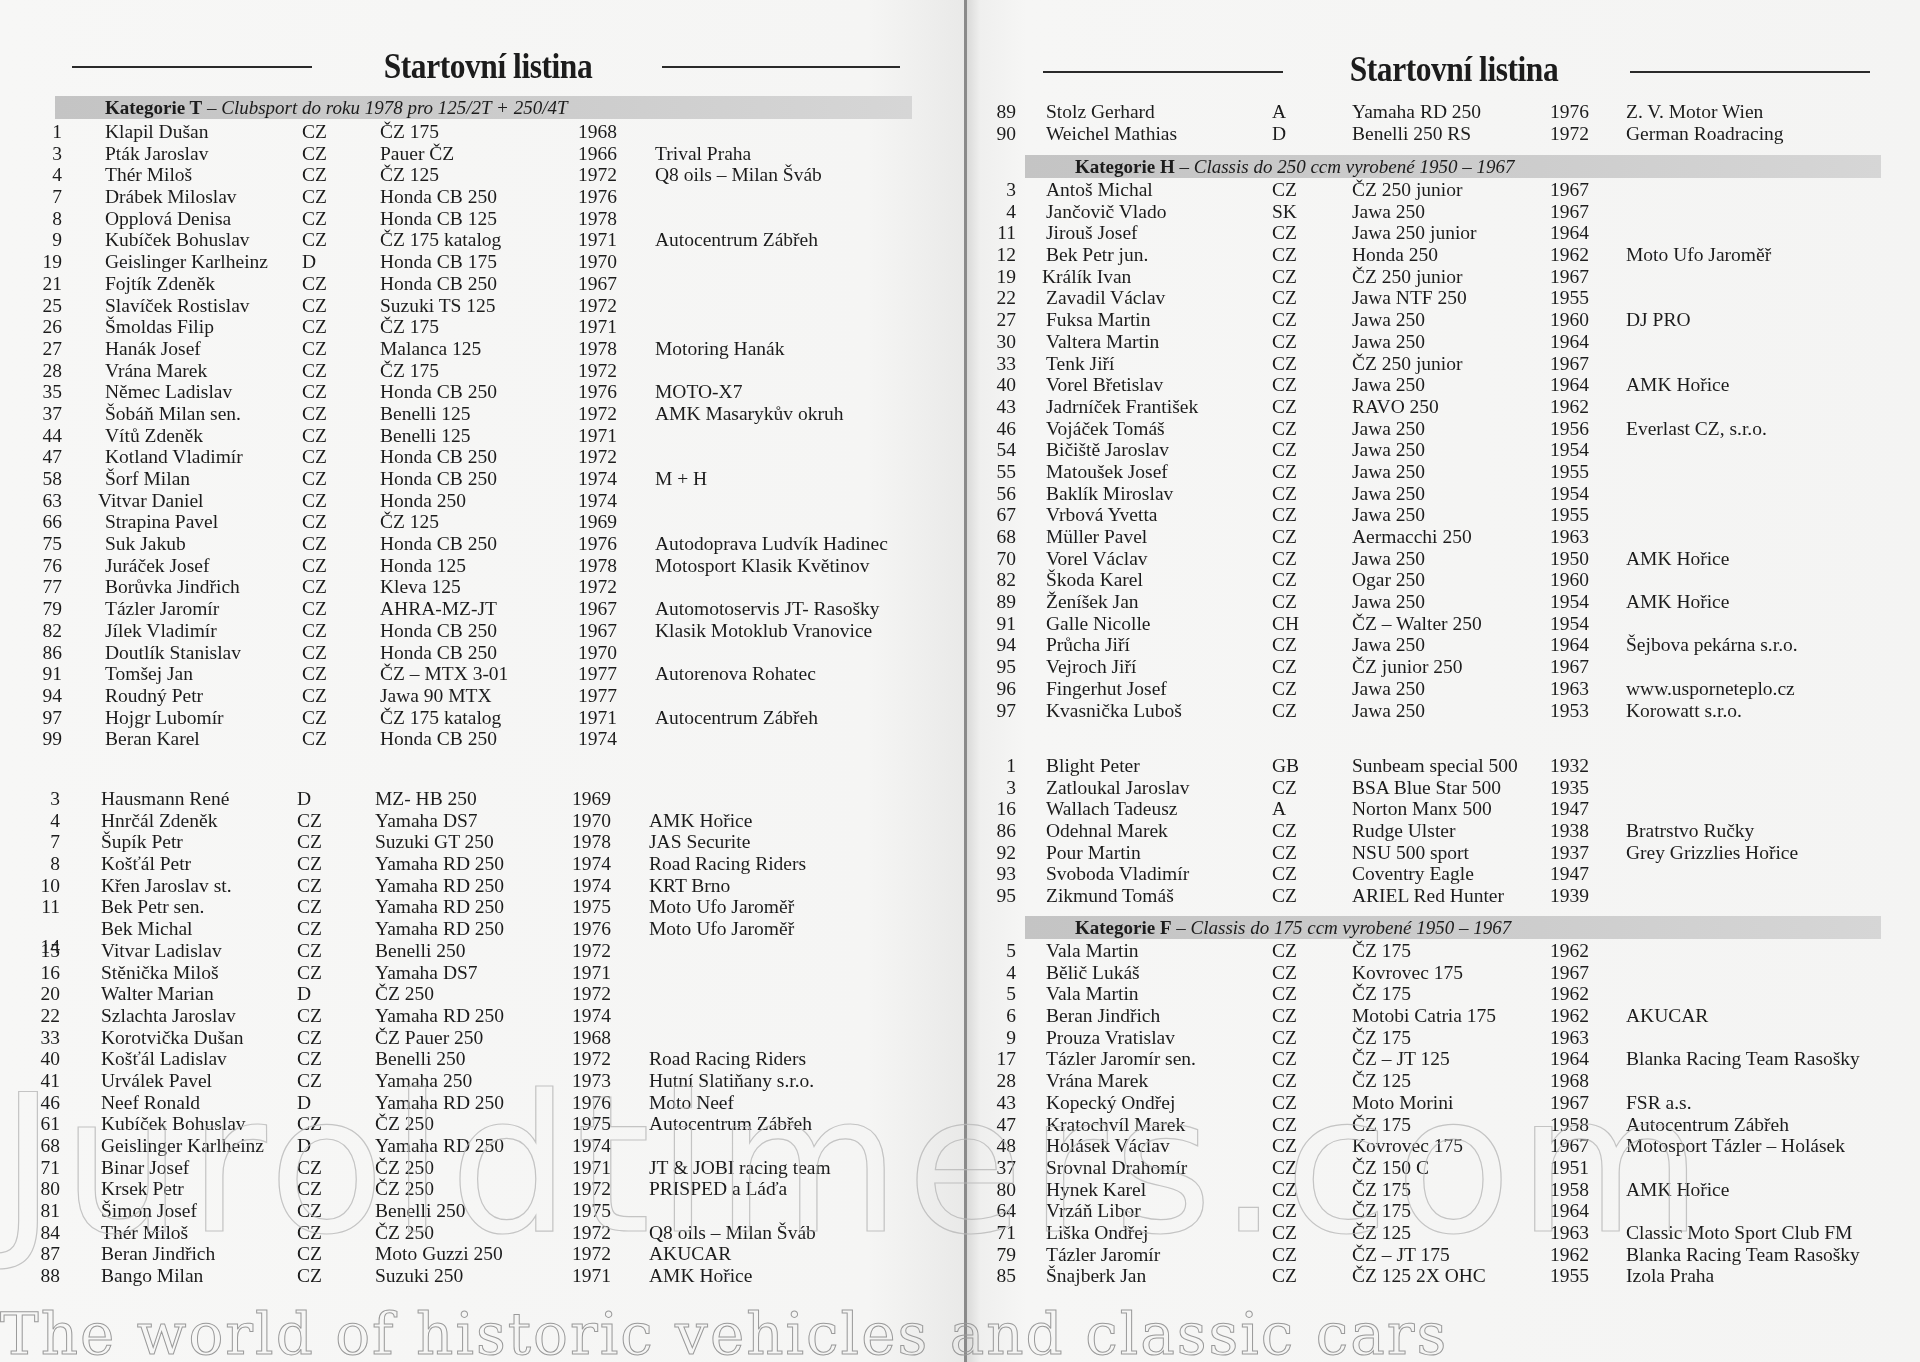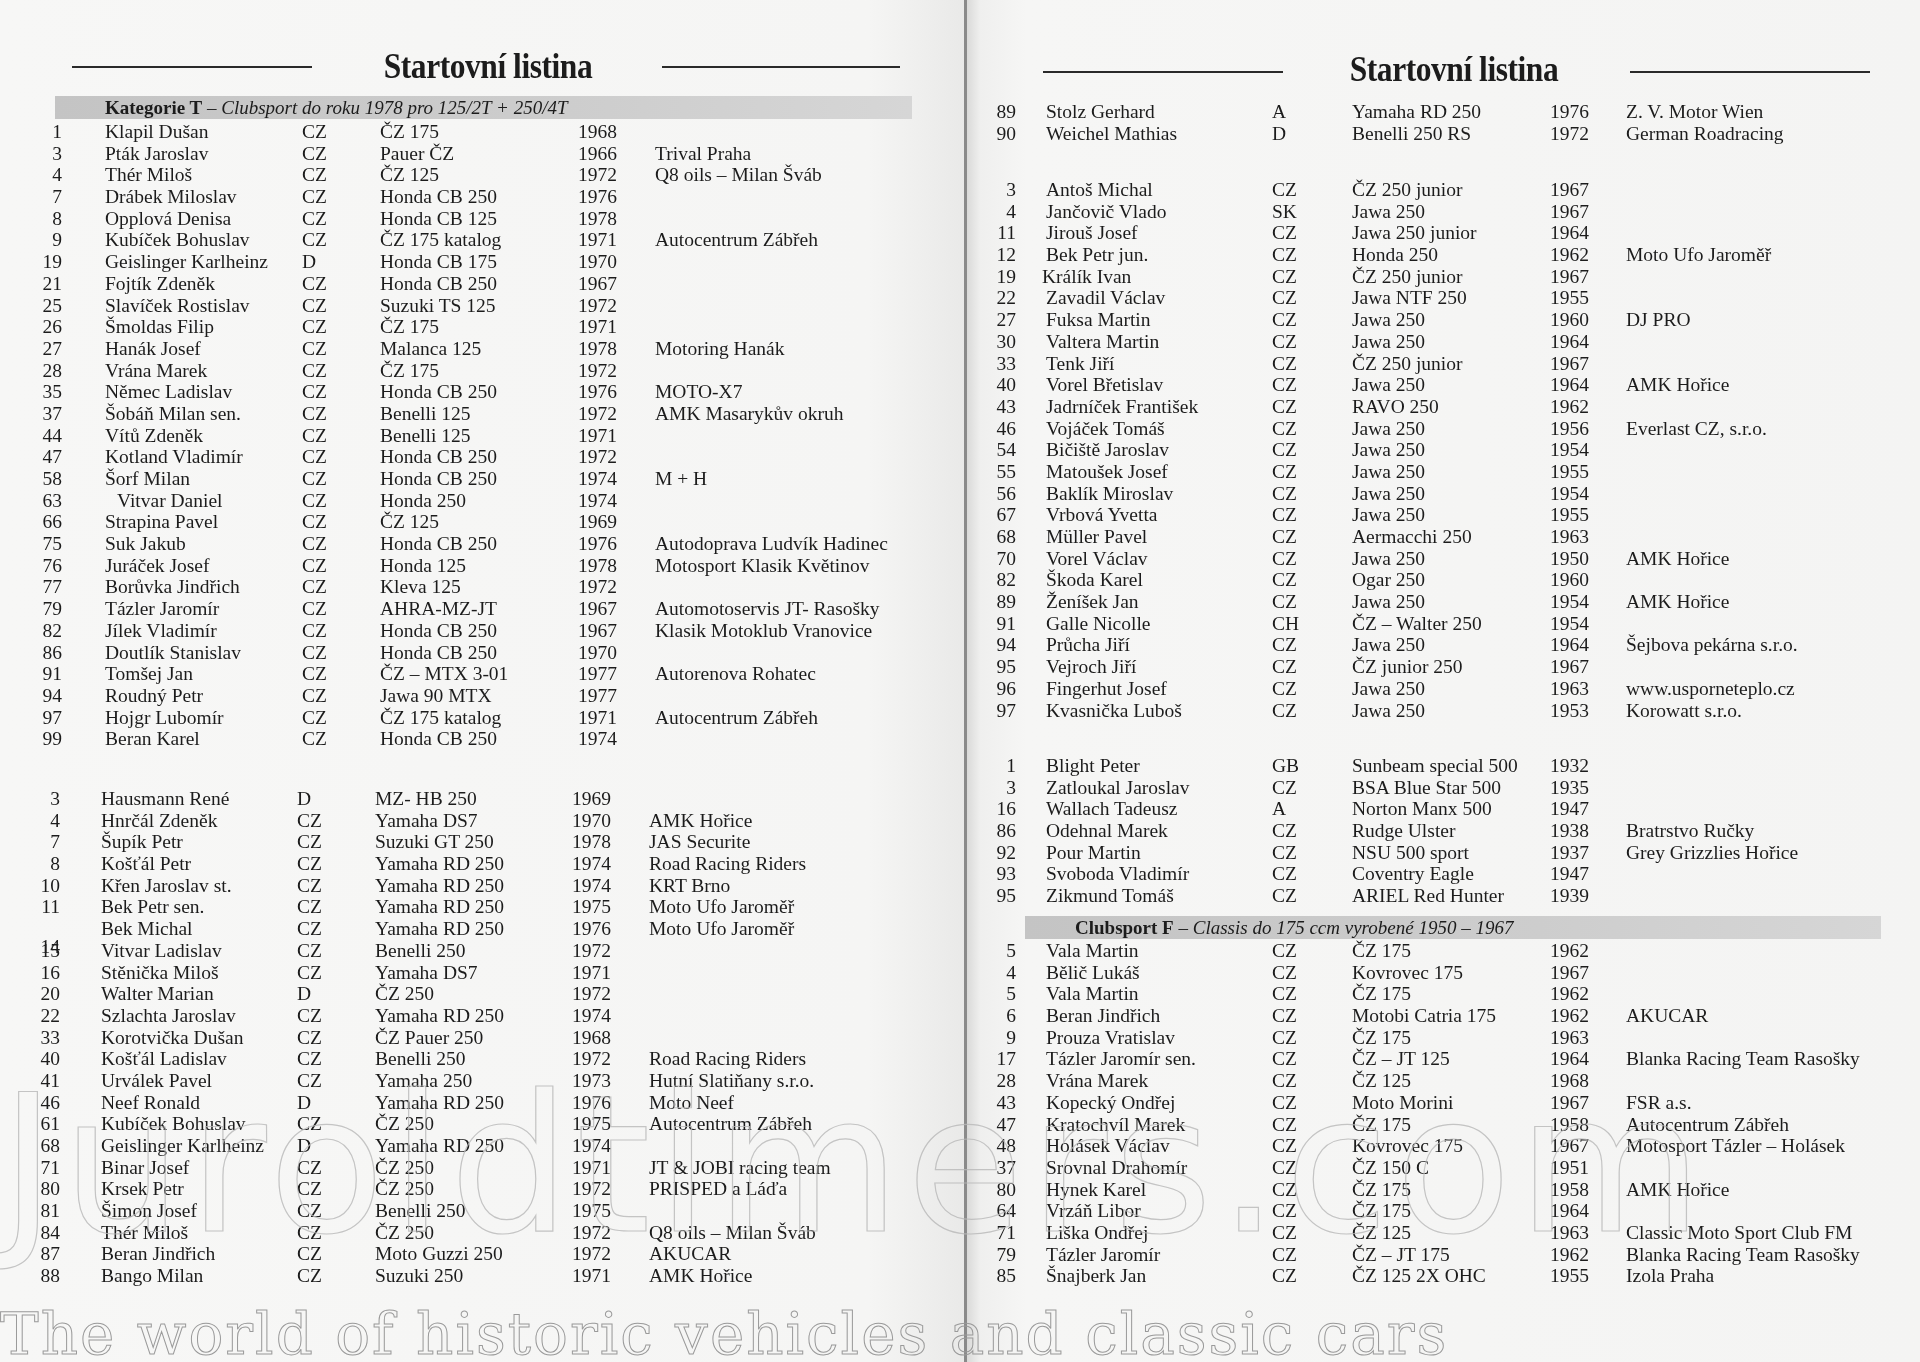--- a/index.html
+++ b/index.html
@@ -166,21 +166,21 @@
       <div class="row">
         <span class="num" style="left: 32px;">58</span>
         <span class="name" style="left: 105px;">Šorf Milan</span>
         <span class="country" style="left: 302px;">CZ</span>
         <span class="machine" style="left: 380px;">Honda CB 250</span>
         <span class="year" style="left: 578px;">1974</span>
         <span class="team" style="left: 655px;">M + H</span>
       </div>
       <div class="row">
         <span class="num" style="left: 32px;">63</span>
-        <span class="name" style="left: 117px;">Vitvar Daniel</span>
+        <span class="name" style="left: 98px;">Vitvar Daniel</span>
         <span class="country" style="left: 302px;">CZ</span>
         <span class="machine" style="left: 380px;">Honda 250</span>
         <span class="year" style="left: 578px;">1974</span>
         <span class="team" style="left: 655px;"></span>
       </div>
       <div class="row">
         <span class="num" style="left: 32px;">66</span>
         <span class="name" style="left: 105px;">Strapina Pavel</span>
         <span class="country" style="left: 302px;">CZ</span>
         <span class="machine" style="left: 380px;">ČZ 125</span>
@@ -474,20 +474,23 @@
       <div class="row">
         <span class="num" style="left: 20px;">90</span>
         <span class="name" style="left: 80px;">Weichel Mathias</span>
         <span class="country" style="left: 306px;">D</span>
         <span class="machine" style="left: 386px;">Benelli 250 RS</span>
         <span class="year" style="left: 584px;">1972</span>
         <span class="team" style="left: 660px;">German Roadracing</span>
       </div>
     </div>
 
+  <div class="cat-bar" style="left:59px; top:155px; width:856px;">
+    <span class="code">Kategorie H</span><span class="desc"> – Classis do 250 ccm vyrobené 1950 – 1967</span>
+  </div>
   <div class="section" id="sec-H" style="left:0; top:179px; width:950px;">
       <div class="row">
         <span class="num" style="left: 20px;">3</span>
         <span class="name" style="left: 80px;">Antoš Michal</span>
         <span class="country" style="left: 306px;">CZ</span>
         <span class="machine" style="left: 386px;">ČZ 250 junior</span>
         <span class="year" style="left: 584px;">1967</span>
         <span class="team" style="left: 660px;"></span>
       </div>
       <div class="row">
@@ -737,21 +740,21 @@
         <span class="num" style="left: 20px;">95</span>
         <span class="name" style="left: 80px;">Zikmund Tomáš</span>
         <span class="country" style="left: 306px;">CZ</span>
         <span class="machine" style="left: 386px;">ARIEL Red Hunter</span>
         <span class="year" style="left: 584px;">1939</span>
         <span class="team" style="left: 660px;"></span>
       </div>
     </div>
 
   <div class="cat-bar" style="left:59px; top:916px; width:856px;">
-    <span class="code">Clubsport F</span><span class="desc"> – Classis do 175 ccm vyrobené 1950 – 1967</span>
+    <span class="code">Kategorie F</span><span class="desc"> – Classis do 175 ccm vyrobené 1950 – 1967</span>
   </div>
   <div class="section" id="sec-F" style="left:0; top:940px; width:950px;">
       <div class="row">
         <span class="num" style="left: 20px;">5</span>
         <span class="name" style="left: 80px;">Vala Martin</span>
         <span class="country" style="left: 306px;">CZ</span>
         <span class="machine" style="left: 386px;">ČZ 175</span>
         <span class="year" style="left: 584px;">1962</span>
         <span class="team" style="left: 660px;"></span>
       </div>

